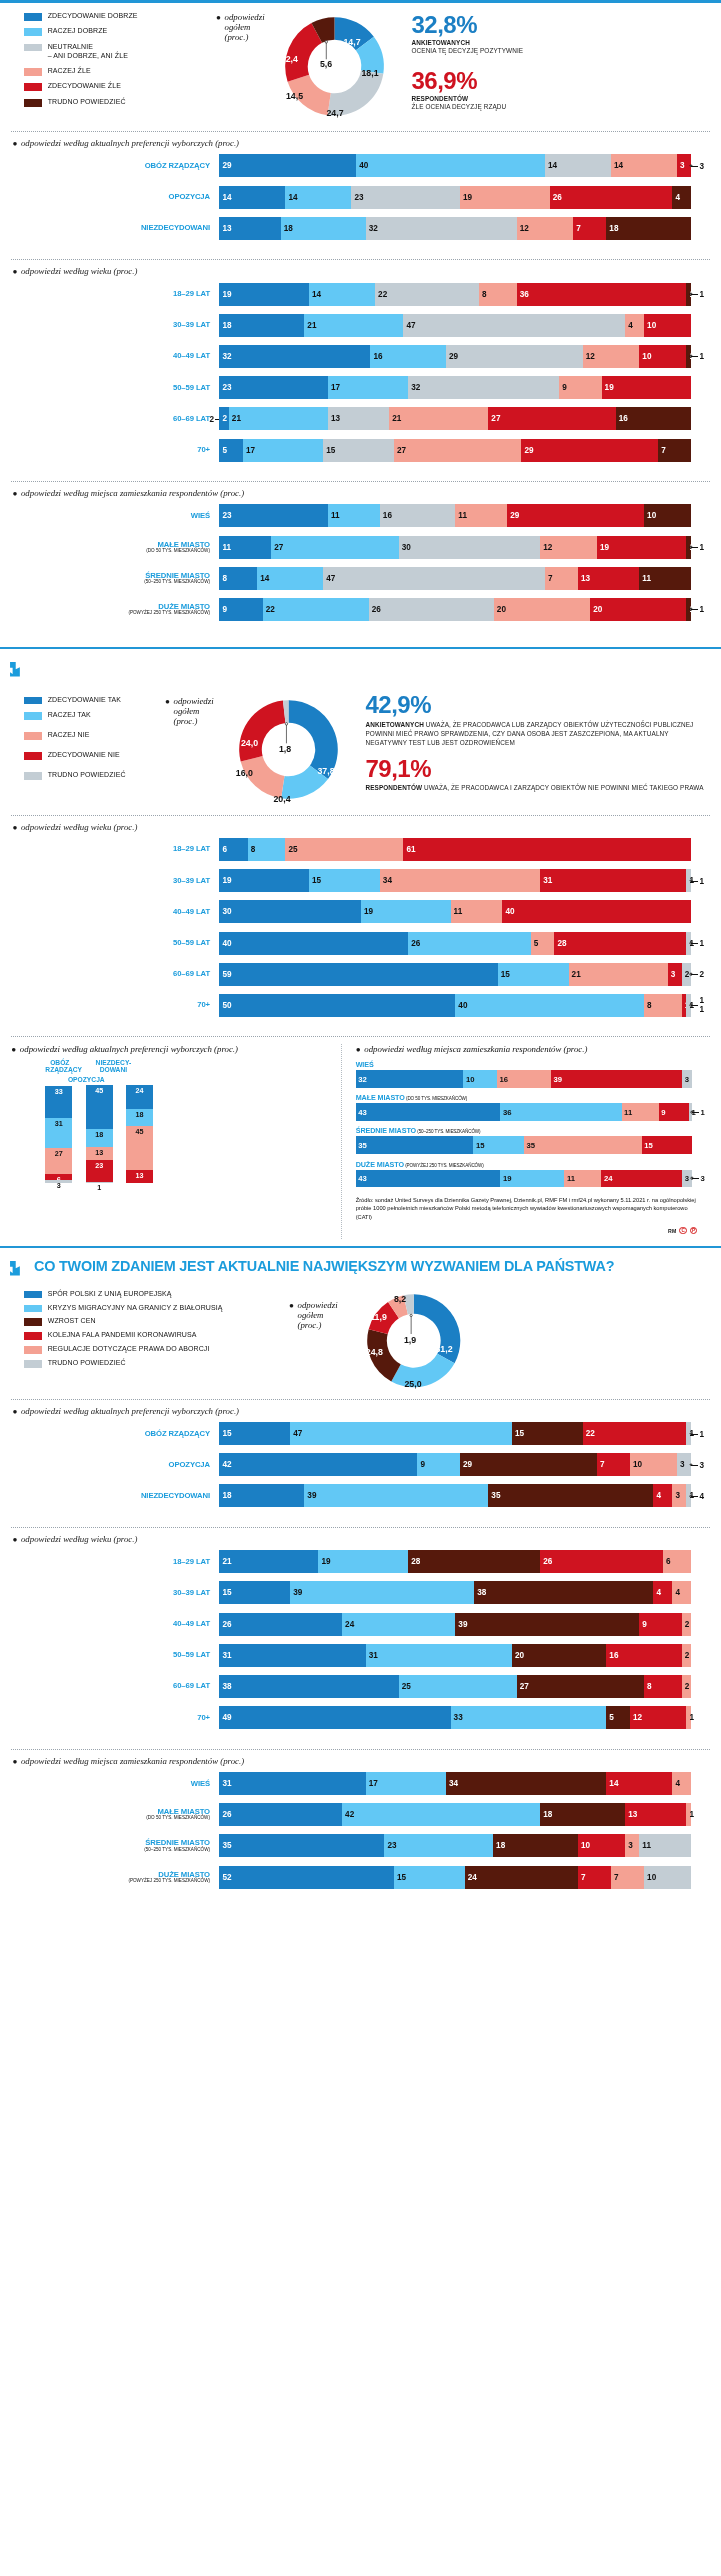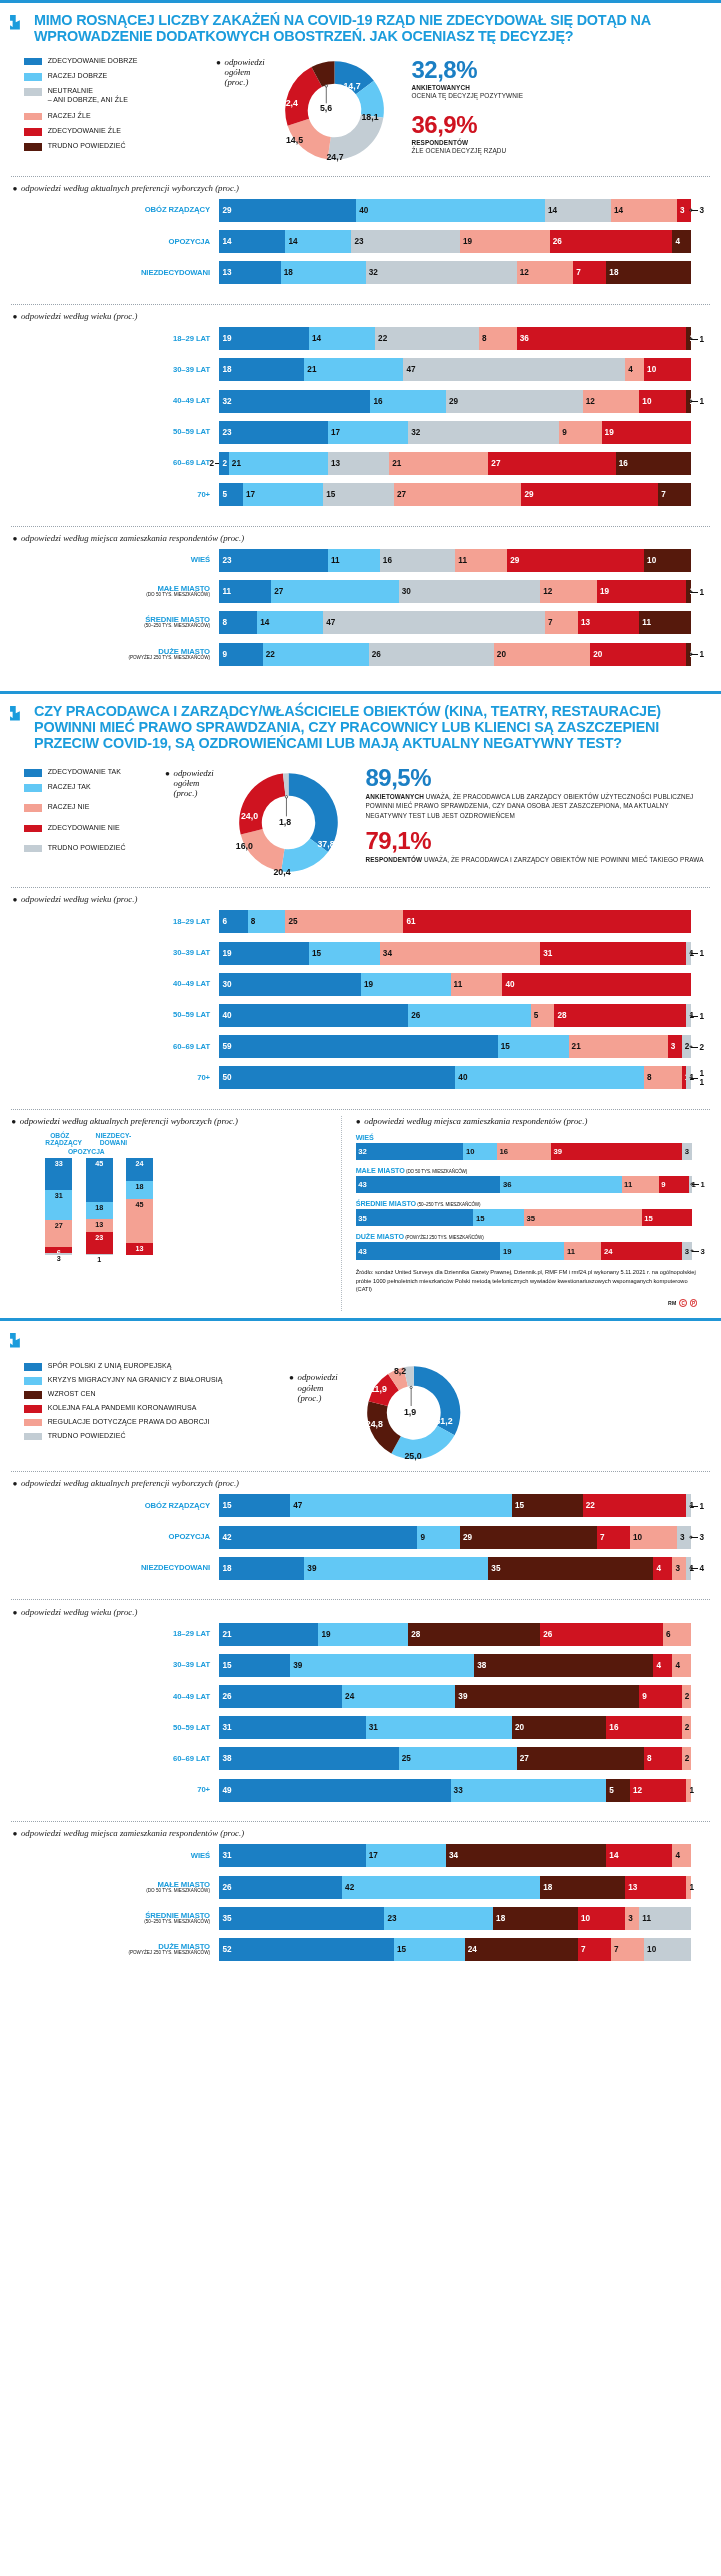--- a/index.html
+++ b/index.html
@@ -134,28 +134,20 @@
   .col-left { flex:0 0 330px; position:relative; }
   .col-right { flex:1 1 auto; padding-left:13.4px; border-left:1.5px dotted #b3bbc2; }
 </style>
 </head>
 <body>
 
 <div class="page">
 
   <div class="top-rule"></div>
 
-  <div class="headline-block">
-    <div class="arrow-icon">
-      <svg width="15.5" height="16.5" viewBox="0 0 30 32">
-          <path d="M2 2 h11 v14 l8,-4 v18 h-19 v-8 l5,3 v-12 h-5z" fill="#1b9cdc"></path>
-        </svg>
-    </div>
-    <div class="headline">MIMO ROSNĄCEJ LICZBY ZAKAŻEŃ NA COVID-19 RZĄD NIE ZDECYDOWAŁ SIĘ DOTĄD NA WPROWADZENIE DODATKOWYCH OBOSTRZEŃ. JAK OCENIASZ TĘ DECYZJĘ?</div>
-  </div>
 
   <div style="display:flex; padding:7.2px 12.4px 0 0;">
 
     <div class="legend" style="flex:0 0 216px;">
       <div class="legend-row">
         <span class="legend-swatch" style="background:#1b7fc4"></span>
         <span class="legend-label">ZDECYDOWANIE DOBRZE</span>
       </div>
       <div class="legend-row">
         <span class="legend-swatch" style="background:#62c8f5"></span>
@@ -584,21 +576,20 @@
     </div>
 
   <div style="height:14.4px"></div>
   <div class="top-rule"></div>
   <div class="headline-block">
     <div class="arrow-icon">
       <svg width="15.5" height="16.5" viewBox="0 0 30 32">
           <path d="M2 2 h11 v14 l8,-4 v18 h-19 v-8 l5,3 v-12 h-5z" fill="#1b9cdc"></path>
         </svg>
     </div>
-    <div class="headline">CZY PRACODAWCA I ZARZĄDCY/WŁAŚCICIELE OBIEKTÓW (KINA, TEATRY, RESTAURACJE) POWINNI MIEĆ PRAWO SPRAWDZANIA, CZY PRACOWNICY LUB KLIENCI SĄ ZASZCZEPIENI PRZECIW COVID-19, SĄ OZDROWIEŃCAMI LUB MAJĄ AKTUALNY NEGATYWNY TEST?</div>
   </div>
 
   <div style="display:flex; padding:11.3px 12.4px 0 0;">
     <div class="legend" style="flex:0 0 165px;">
       <div class="legend-row">
         <span class="legend-swatch" style="background:#1b7fc4"></span>
         <span class="legend-label">ZDECYDOWANIE TAK</span>
       </div>
       <div class="legend-row" style="margin-bottom:11.3px">
         <span class="legend-swatch" style="background:#62c8f5"></span>
@@ -648,21 +639,21 @@
       </svg>
       <span class="donut-label white" style="left:94px; top:78px;">37,8</span>
       <span class="donut-label dark" style="left:50px; top:106px;">20,4</span>
       <span class="donut-label dark" style="left:12.4px; top:80px;">16,0</span>
       <span class="donut-label white" style="left:17.5px; top:50px;">24,0</span>
       <span class="donut-label dark" style="left:53px; top:56px;text-align:center;">1,8</span>
     </div>
 
     <div style="flex:1 1 auto; padding-left:15.5px; padding-top:0;">
       <div style="margin-bottom:9.3px;">
-        <div class="stat-num blue">89,5%</div>
+        <div class="stat-num blue">42,9%</div>
         <div class="stat-text" style="margin-top:2.1px;">
           <span class="stat-strong">ANKIETOWANYCH</span><span> UWAŻA, ŻE PRACODAWCA LUB ZARZĄDCY OBIEKTÓW UŻYTECZNOŚCI PUBLICZNEJ POWINNI MIEĆ PRAWO SPRAWDZENIA, CZY DANA OSOBA JEST ZASZCZEPIONA, MA AKTUALNY NEGATYWNY TEST LUB JEST OZDROWIEŃCEM</span>
         </div>
       </div>
       <div>
         <div class="stat-num red">79,1%</div>
         <div class="stat-text" style="margin-top:2.1px;">
           <span class="stat-strong">RESPONDENTÓW</span><span> UWAŻA, ŻE PRACODAWCA I ZARZĄDCY OBIEKTÓW NIE POWINNI MIEĆ TAKIEGO PRAWA</span>
         </div>
       </div>
@@ -994,20 +985,21 @@
   </div>
 
   <div style="height:7.2px"></div>
   <div class="top-rule"></div>
   <div class="headline-block">
     <div class="arrow-icon">
       <svg width="15.5" height="16.5" viewBox="0 0 30 32">
           <path d="M2 2 h11 v14 l8,-4 v18 h-19 v-8 l5,3 v-12 h-5z" fill="#1b9cdc"></path>
         </svg>
     </div>
+    <div class="headline">CO TWOIM ZDANIEM JEST AKTUALNIE NAJWIĘKSZYM WYZWANIEM DLA PAŃSTWA?</div>
   </div>
 
   <div style="display:flex; padding:6.2px 12.4px 0 0;">
     <div class="legend" style="flex:0 0 289px;">
       <div class="legend-row" style="margin-bottom:5.2px">
         <span class="legend-swatch" style="background:#1b7fc4"></span>
         <span class="legend-label">SPÓR POLSKI Z UNIĄ EUROPEJSKĄ</span>
       </div>
       <div class="legend-row" style="margin-bottom:5.2px">
         <span class="legend-swatch" style="background:#62c8f5"></span>

